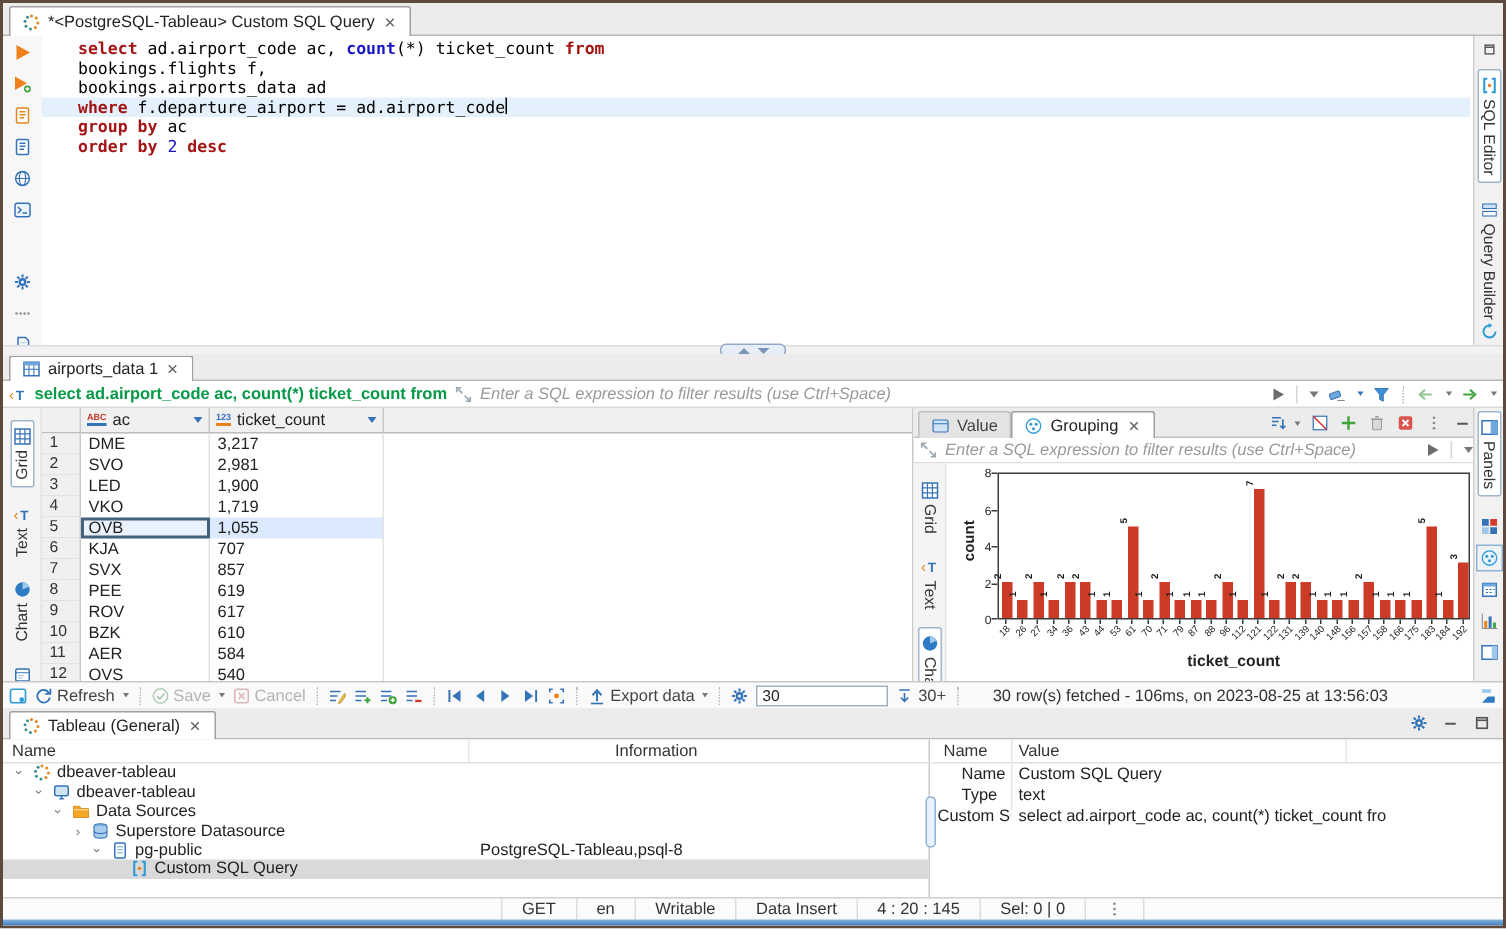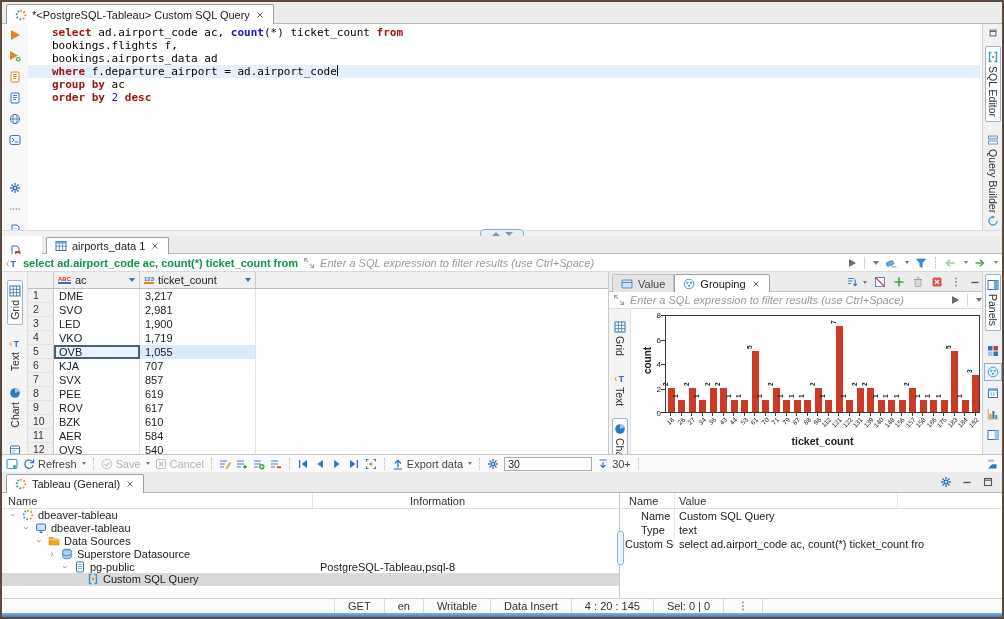--- a/index.html
+++ b/index.html
@@ -40,21 +40,21 @@
   
   #hsplit { position:absolute; top:228px; left:0; right:0; height:6px; background:#f2f2f2; border-top:1px solid #dcdcdc; }
   #hsplit .pill { position:absolute; left:478px; top:-2px; width:44px; height:9px; background:#e7eef8; border:1px solid #93a9c6; border-radius:4px; display:flex; align-items:center; justify-content:center; gap:5px; cursor:pointer; }
   .tri-up { width:0;height:0;border-left:4px solid transparent;border-right:4px solid transparent;border-bottom:4px solid #7d96b8; }
   .tri-dn { width:0;height:0;border-left:4px solid transparent;border-right:4px solid transparent;border-top:4px solid #7d96b8; }
   .dd { display:inline-block; width:0; height:0; border-left:3.5px solid transparent; border-right:3.5px solid transparent; border-top:4.5px solid #3573b8; margin-left:2px; }
   .dd.gray { border-top-color:#777; }
   .dd.small { border-left-width:2.5px; border-right-width:2.5px; border-top-width:3.5px; }
 
   
-  #res-tabbar { top:234px; height:18px;margin-left:40px; }
+  #res-tabbar { top:234px; height:18px; }
   #res-tabbar .tab { height:17px; }
   #res-filter { position:absolute; top:252px; left:0; right:0; height:18px; background:#fff; border-bottom:1px solid #d9d9d9; display:flex; align-items:center; padding:0 4px; gap:5px; overflow:hidden; }
   .filter-sql { color:#089948; font-weight:bold; white-space:nowrap; }
   .filter-ph { color:#9a9a9a; font-style:italic; white-space:nowrap; overflow:hidden; }
   .fright { margin-left:auto; display:flex; align-items:center; gap:6px; }
   .vsep { width:1px; height:12px; background:#d6d6d6; }
 
   #res-main { position:absolute; top:270px; left:0; right:0; height:182px; background:#fff; overflow:hidden; }
   .left-strip { position:absolute; left:0; top:0; bottom:0; width:26px; background:#f4f4f4; border-right:1px solid #e0e0e0; display:flex; flex-direction:column; align-items:center; }
 
@@ -947,20 +947,21 @@
     <input class="fetch-input" value="30" style="">
     <span class="tbl">
       <span class="ic">
           <svg viewBox="0 0 12 12">
             <path d="M2.5 2h7 M6 4v5.5 M3.5 7 L6 9.5 L8.5 7" fill="none" stroke="#3573b8" stroke-width="1.1"></path>
           </svg>
         </span>
       <span>30+</span>
     </span>
     <span class="dotsep"></span>
+    <span id="res-status">30 row(s) fetched - 106ms, on 2023-08-25 at 13:56:03</span>
     <span class="ic" id="res-tb-right">
         <svg viewBox="0 0 12 12">
           <path d="M2 1.5h6v2.4H2z" fill="#9ec7ea"></path>
           <path d="M2 10.5 L6 6.3 H10.5 V10.5 Z" fill="#2f7bc3"></path>
         </svg>
       </span>
   </div>
 
   <div class="tabbar" id="bp-tabbar">
     <div class="tab">

